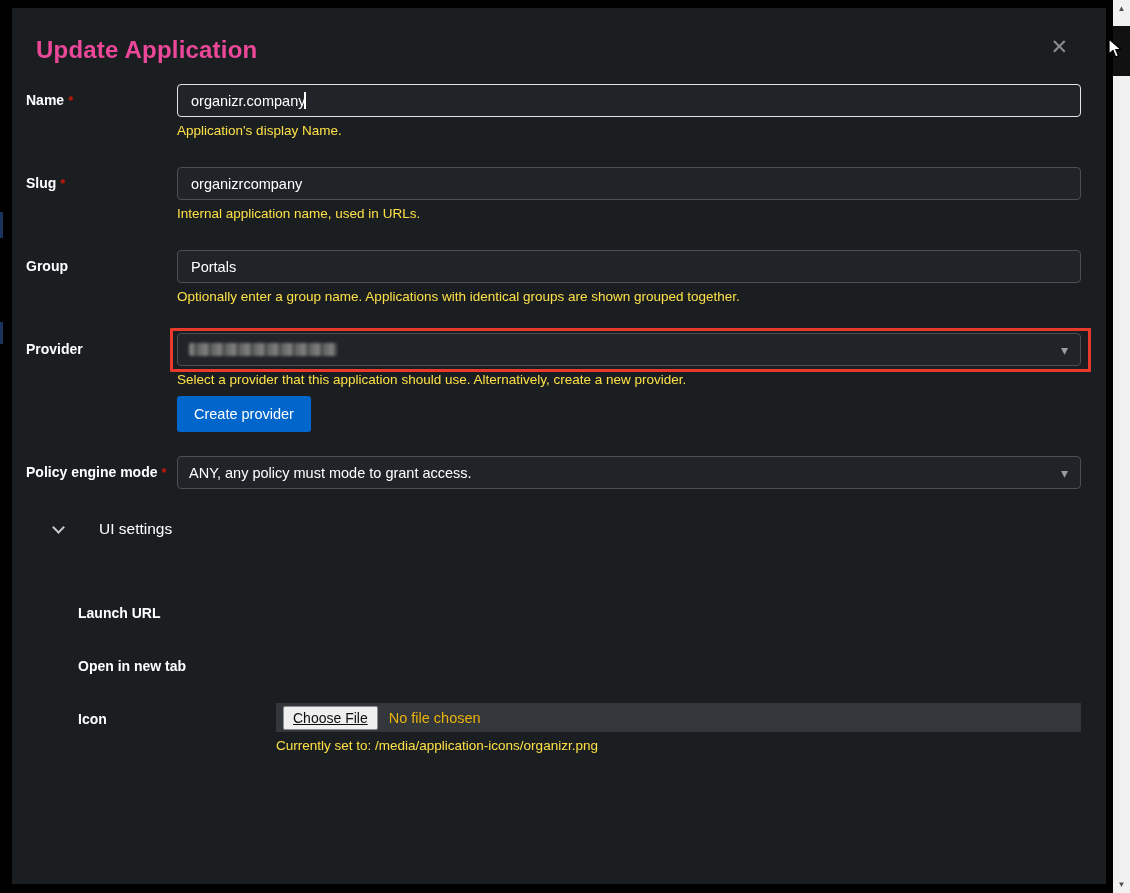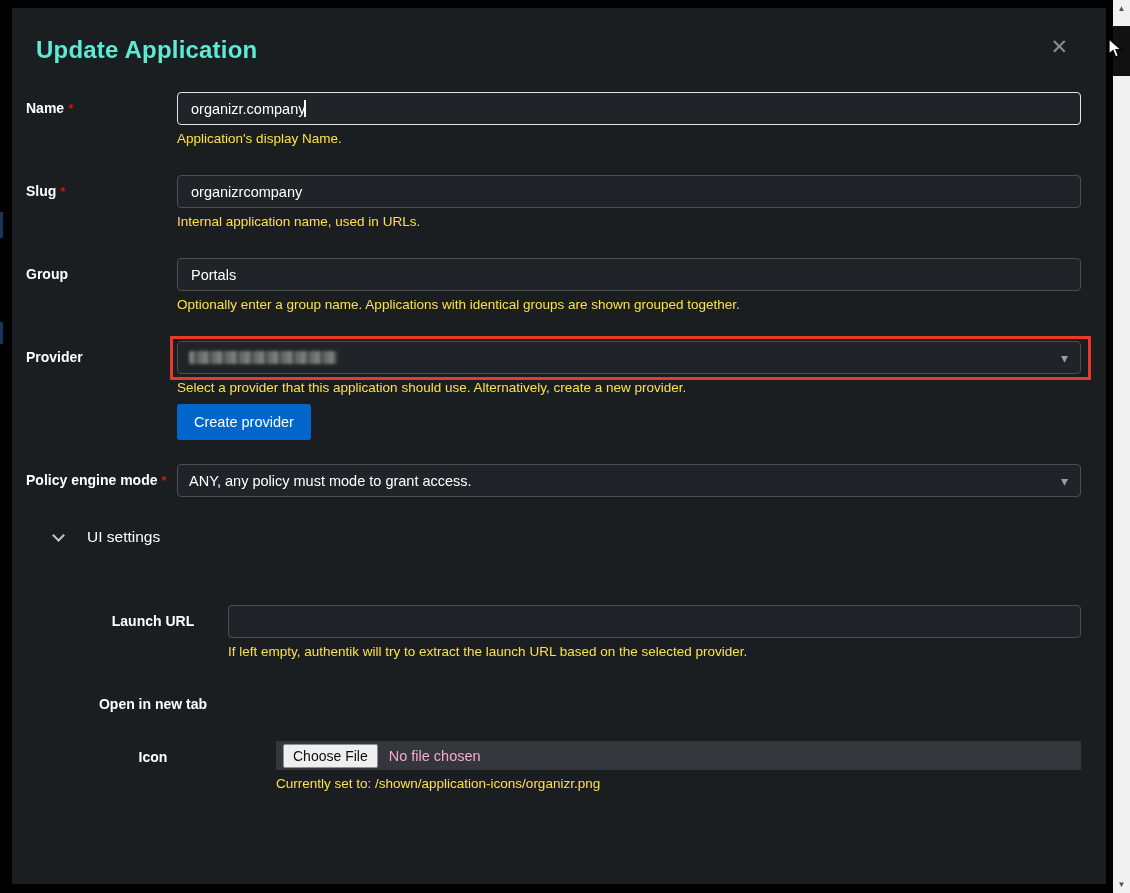--- a/index.html
+++ b/index.html
@@ -13,32 +13,32 @@
 
   
   .modal {
     position:absolute; left:12px; top:8px;
     width:1094px; height:876px;
     background:#1b1e21;
     padding:20px 25px 0 14px;
     overflow:hidden;
   }
   .modal-title {
-    font-size:24px; font-weight:700; color:#5eead4;
+    font-size:24px; font-weight:700; color:#ec4899;
     margin:8px 0 0 10px; letter-spacing:.2px;
   }
   .close-btn {
     position:absolute; top:28px; right:38px;
     color:#8a8d90; font-size:21px; line-height:1;
     background:none; border:none; cursor:default;
     font-family:inherit;
   }
 
   
-  .form { margin-top:28px; }
+  .form { margin-top:20px; }
   .form-row { display:flex; margin-bottom:29px; }
   .form-label {
     flex:0 0 151px; padding-top:8px;
     font-size:14px; font-weight:700; color:#fff;
   }
   .req { color:#c9190b; margin-left:4px; font-size:13px; }
   .form-content { flex:1; min-width:0; position:relative; }
 
   .text-input {
     width:100%; height:33px;
@@ -84,51 +84,52 @@
     margin-top:9px;
     background:#0066cc; color:#fff;
     border:none; border-radius:3px;
     font-size:14.5px; padding:10px 17px;
     font-family:inherit;
   }
 
   .policy-row { margin-bottom:0; }
 
   
-  .section-header { display:flex; align-items:center; margin:30px 0 58px 28px; height:20px; }
+  .section-header { display:flex; align-items:center; margin:30px 0 58px 28px; height:20px;gap:12px; }
   .chev {
     width:9px; height:9px;
     border-right:2px solid #c6c9cb; border-bottom:2px solid #c6c9cb;
     transform:rotate(45deg);
     margin:-4px 24px 0 0;
   }
   .section-title { color:#fff; font-size:15.5px; }
 
   .subsection { margin-left:52px; }
-  .subsection .form-label { flex:0 0 150px;text-align:center; }
+  .subsection .form-label { flex:0 0 150px; }
 
   .cb {
     width:14px; height:14px; margin-top:2px;
     accent-color:#2b7de9;
   }
   .cb-help { margin-top:12px; }
 
   .file-widget {
     height:29px; width:100%;
     background:#33363b;
     display:flex; align-items:center;
   }
   .choose-btn {
     margin-left:7px;
     background:#efefef; color:#0d0d0d;
     border:1px solid #8f8f8f; border-radius:2px;
     font-size:14px; padding:3px 9px;
     font-family:inherit;
-  }
-  .file-status { margin-left:11px; color:#f9a8d4; font-size:14.5px; }
+    text-decoration:underline;
+  }
+  .file-status { margin-left:11px; color:#eab308; font-size:14.5px; }
 
   .clear-row { margin-bottom:0; }
   .clear-inline { display:flex; align-items:center; }
   .cb-plain {
     appearance:none; -webkit-appearance:none;
     width:13px; height:13px;
     background:#fff; border:1px solid #767676; border-radius:1px;
   }
   .clear-label { margin-left:10px; color:#fff; font-size:14.5px; font-weight:700; }
 
@@ -231,42 +232,38 @@
       <span class="chev"></span>
       <span class="section-title">UI settings</span>
     </div>
 
     <div class="subsection">
 
       <div class="form-row">
         <div class="form-label">
           <span>Launch URL</span>
         </div>
-        <div class="form-content">
-          <input class="text-input" type="text" value="" style="">
-          <div class="help">If left empty, authentik will try to extract the launch URL based on the selected provider.</div>
-        </div>
       </div>
 
       <div class="form-row">
         <div class="form-label">
           <span>Open in new tab</span>
         </div>
       </div>
 
       <div class="form-row" style="margin-bottom:26px;gap:48px;">
         <div class="form-label">
           <span>Icon</span>
         </div>
         <div class="form-content">
           <div class="file-widget">
             <button class="choose-btn">Choose File</button>
             <span class="file-status">No file chosen</span>
           </div>
-          <div class="help">Currently set to: /shown/application-icons/organizr.png</div>
+          <div class="help">Currently set to: /media/application-icons/organizr.png</div>
         </div>
       </div>
 
 
     </div>
   </div>
 </div>
 
 <div class="scrollbar">
   <div class="sb-btn sb-up">▲</div>

